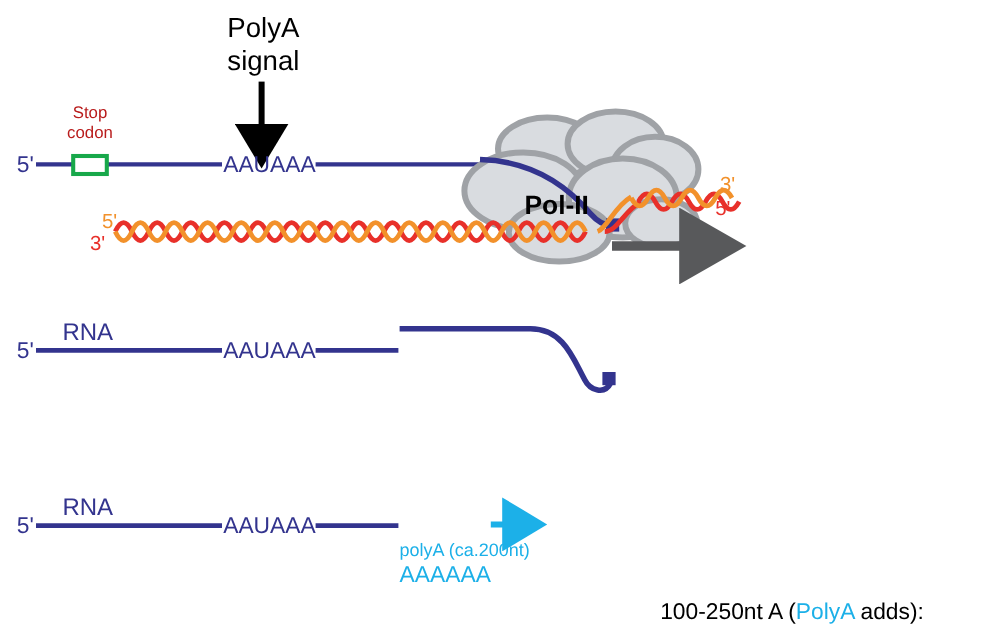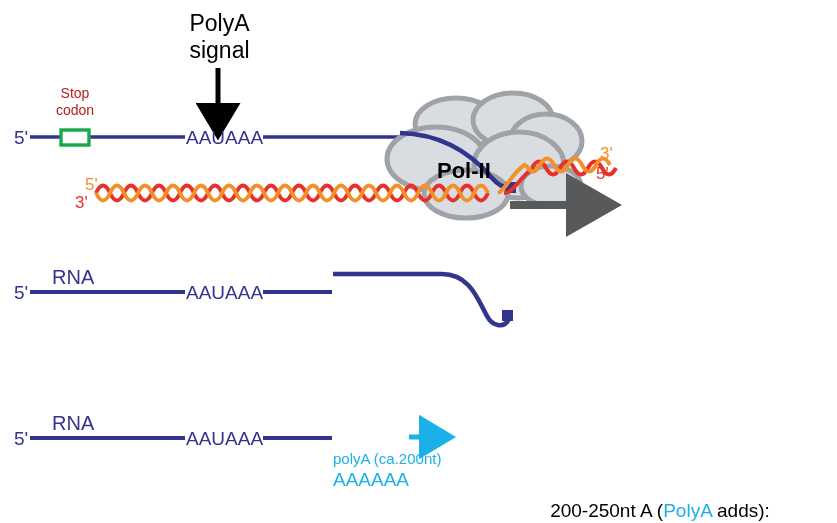--- a/index.html
+++ b/index.html
@@ -144,17 +144,17 @@
 
   <div class="lbl t-rna navy" style="left:52px;top:412px;">RNA</div>
   <div class="lbl t-five navy" style="left:14px;top:428px;">5'</div>
   <div class="lbl t-seq navy" style="left:186px;top:428px;">AAUAAA</div>
 
   <div class="lbl t-seq cyan" style="left:333px;top:428px;margin-top:41px;">AAAAAA</div>
   <div class="lbl t-small cyan" style="left:333px;top:450px;">polyA (ca.200nt)</div>
 
   <div class="lbl t-para black" style="left:529px;top:423px;width:305px;">
     <br>
-    <span>200-250nt A (</span><span class="cyan">PolyA</span><span> adds):</span><br>
+    <span>100-250nt A (</span><span class="cyan">PolyA</span><span> adds):</span><br>
     
   </div>
 
 </div>
 
 </body></html>

